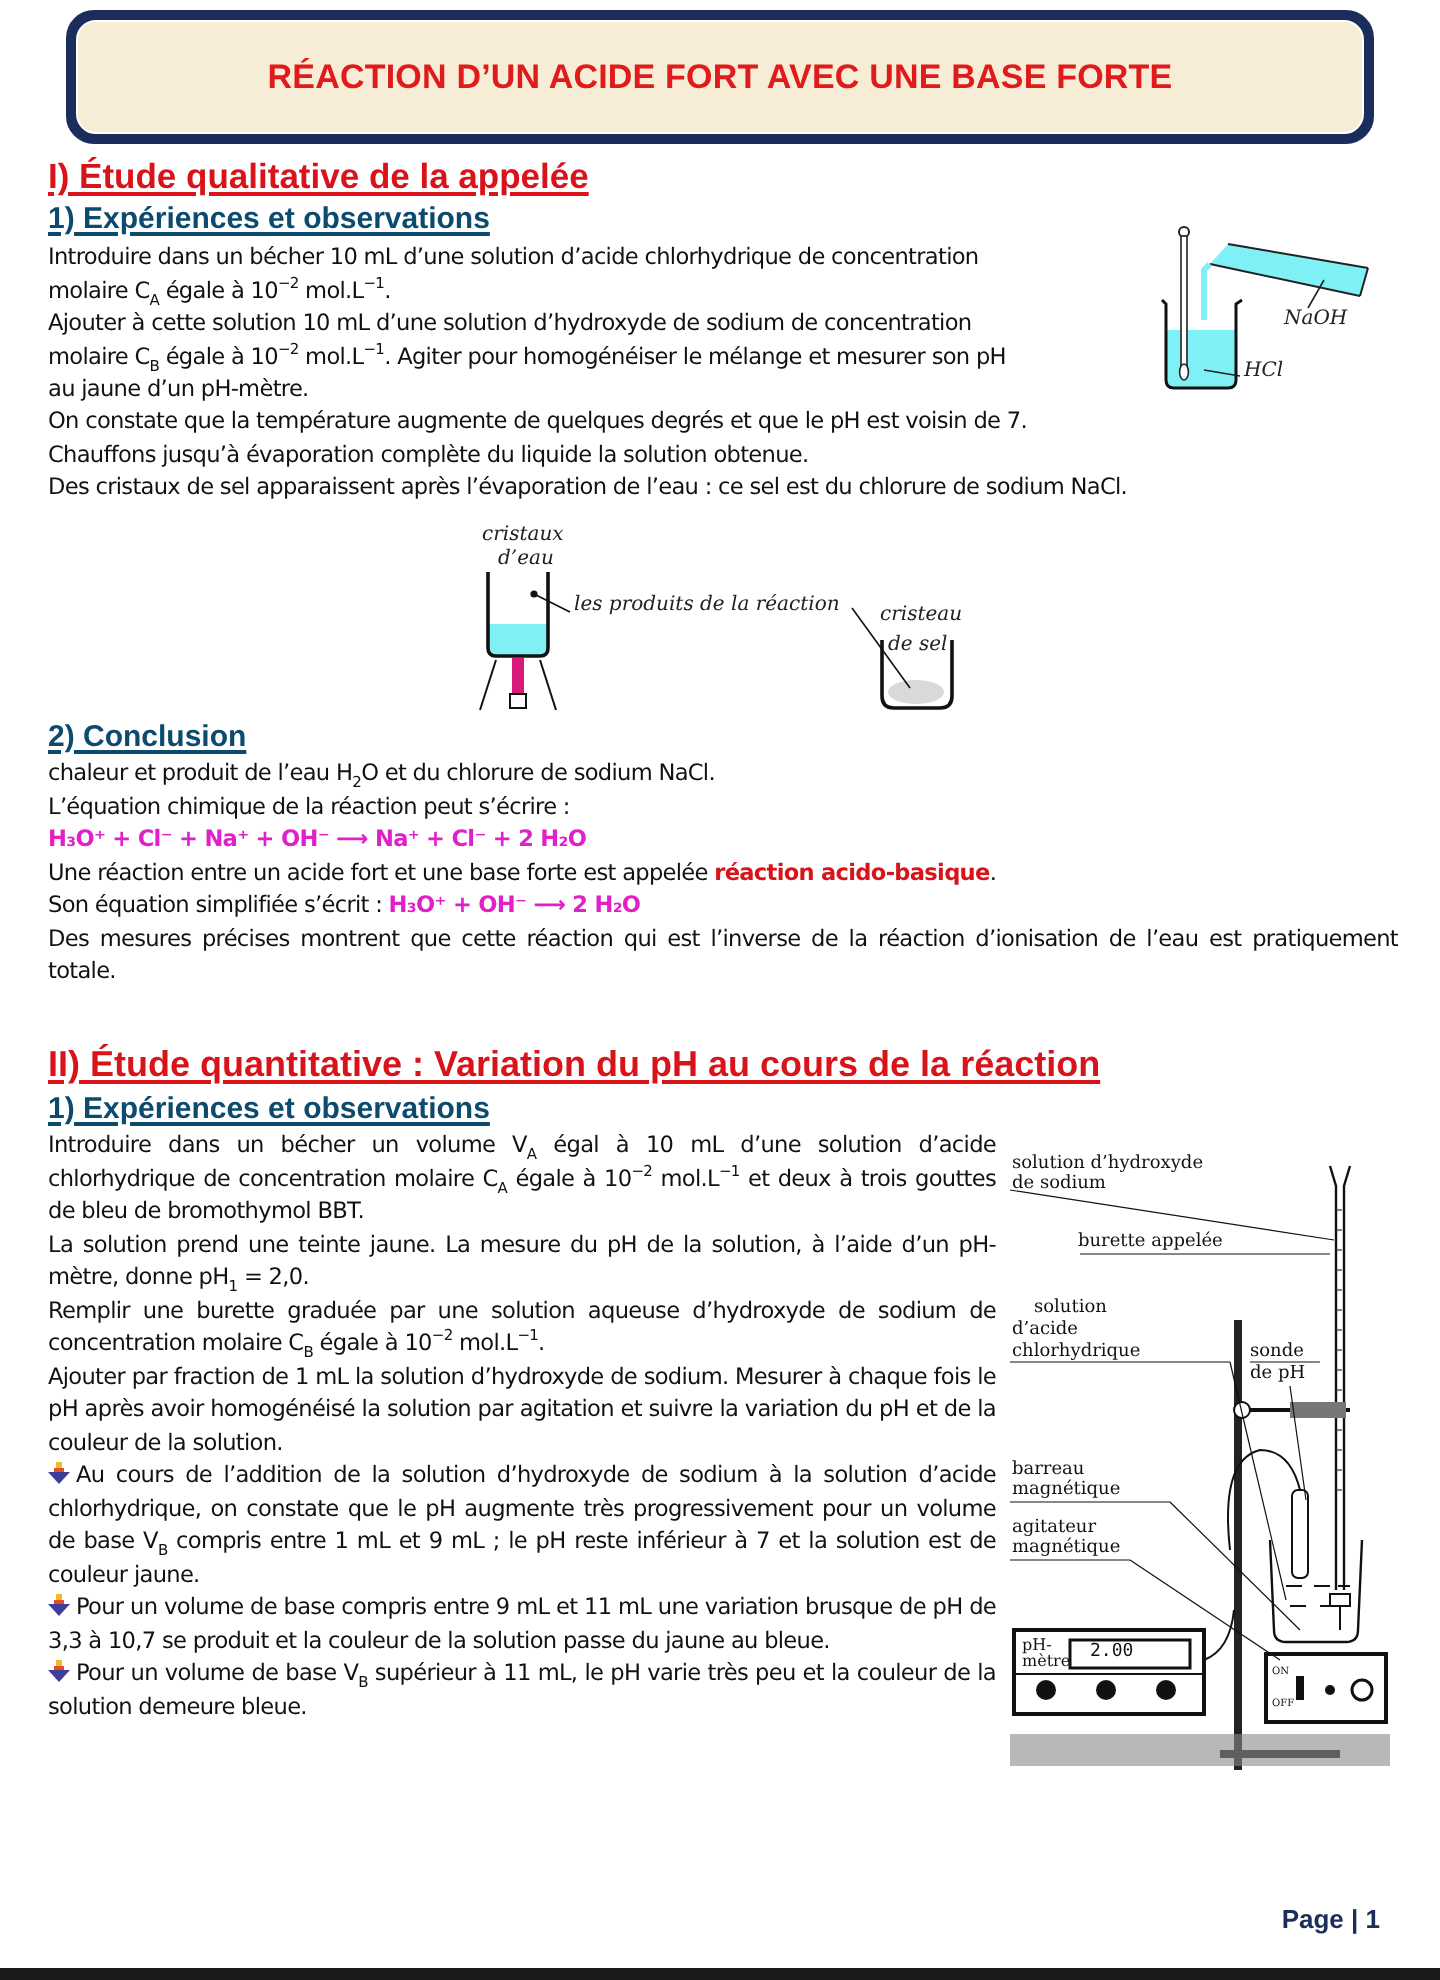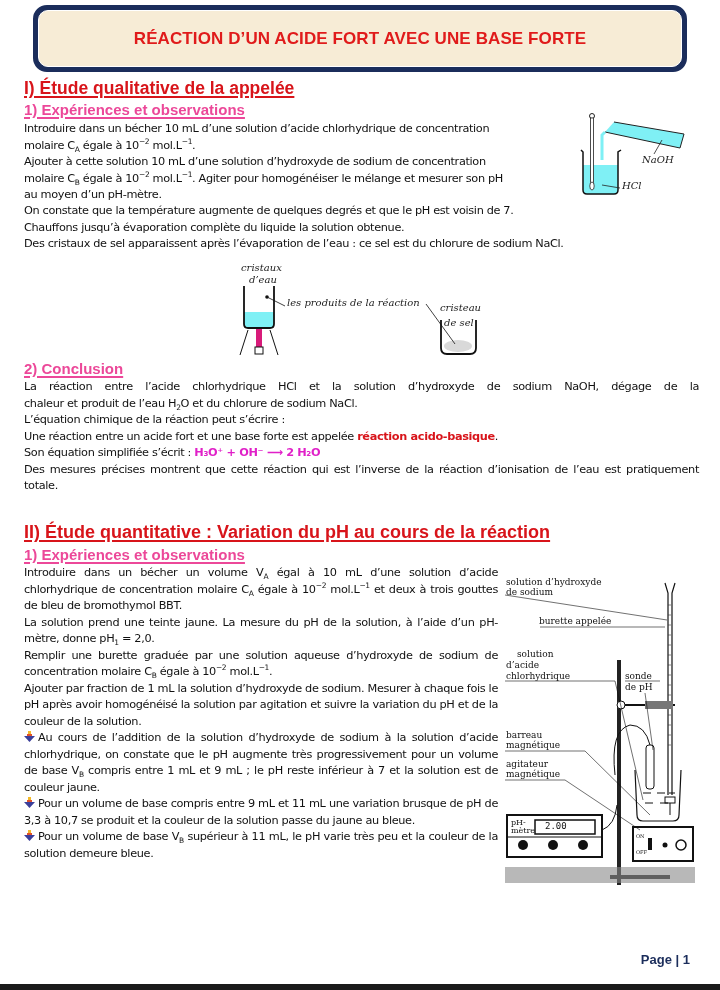--- a/index.html
+++ b/index.html
@@ -20,21 +20,21 @@
     font-family: "Liberation Sans", sans-serif; font-weight: bold;
     color: #e01b1b; font-size: 17px; line-height: 22px; letter-spacing: 0.1px;
   }
 
   .h1 {
     position: absolute; left: 24px; font-weight: bold; color: #d8141a;
     text-decoration: underline; text-decoration-thickness: 2px; text-underline-offset: 2px;
     font-family: "Liberation Sans", sans-serif;
   }
   .h2 {
-    position: absolute; left: 24px; font-weight: bold; color: #ec4899;
+    position: absolute; left: 24px; font-weight: bold; color: #0c4a6e;
     text-decoration: underline; text-decoration-thickness: 1.5px; text-underline-offset: 2px;
     font-size: 15px; font-family: "Liberation Sans", sans-serif;
   }
   .para {
     position: absolute; left: 24px; font-family: "DejaVu Sans", sans-serif;
     font-size: 11.3px; line-height: 16.5px; color: #111;
     letter-spacing: -0.35px;
   }
   .para p { margin: 0; }
   .justify { text-align: justify; }
@@ -66,21 +66,21 @@
 </div>
 
 <div class="h1" style="top:78px; font-size:17.5px;">I) Étude qualitative de la appelée</div>
 <div class="h2" style="top:101px;">1) Expériences et observations</div>
 
 <div class="para" style="top:121px; width:545px;">
   <p>Introduire dans un bécher 10 mL d’une solution d’acide chlorhydrique de concentration</p>
   <p><span>molaire C</span><sub>A</sub><span> égale à 10</span><sup>−2</sup><span> mol.L</span><sup>−1</sup><span>.</span></p>
   <p>Ajouter à cette solution 10 mL d’une solution d’hydroxyde de sodium de concentration</p>
   <p><span>molaire C</span><sub>B</sub><span> égale à 10</span><sup>−2</sup><span> mol.L</span><sup>−1</sup><span>. Agiter pour homogénéiser le mélange et mesurer son pH</span></p>
-  <p>au moyen d’un pH-mètre.</p>
+  <p>au jaune d’un pH-mètre.</p>
 </div>
 <div class="para" style="top:203px; width:680px;">
   <p>On constate que la température augmente de quelques degrés et que le pH est voisin de 7.</p>
   <p>Chauffons jusqu’à évaporation complète du liquide la solution obtenue.</p>
   <p>Des cristaux de sel apparaissent après l’évaporation de l’eau : ce sel est du chlorure de sodium NaCl.</p>
 </div>
 
 <div class="fig" style="left:580px; top:110px; width:140px; height:85px;">
   <svg width="140" height="85" viewBox="0 0 140 85">
 
@@ -122,23 +122,23 @@
   </svg>
   <span class="fig-label" style="left:11px; top:0px;">cristaux</span>
   <span class="fig-label" style="left:19px; top:12px;">d’eau</span>
   <span class="fig-label" style="left:57px; top:35px;">les produits de la réaction</span>
   <span class="fig-label" style="left:210px; top:40px;">cristeau</span>
   <span class="fig-label" style="left:214px; top:55px;">de sel</span>
 </div>
 
 <div class="h2" style="top:360px;">2) Conclusion</div>
 <div class="para justify" style="top:379px; width:675px;">
-  <p style="text-align:justify; text-align-last:justify;">La réaction entre l’acide chlorhydrique HCl et la solution d’hydroxyde de sodium NaOH, dégage de la</p>
   <p><span>chaleur et produit de l’eau H</span><sub>2</sub><span>O et du chlorure de sodium NaCl.</span></p>
   <p>L’équation chimique de la réaction peut s’écrire :</p>
+  <p class="eq">H₃O⁺ + Cl⁻ + Na⁺ + OH⁻ ⟶ Na⁺ + Cl⁻ + 2 H₂O</p>
   <p><span>Une réaction entre un acide fort et une base forte est appelée </span><span class="red-b">réaction acido-basique</span><span>.</span></p>
   <p><span>Son équation simplifiée s’écrit : </span><span class="eq">H₃O⁺ + OH⁻ ⟶ 2 H₂O</span></p>
   <p>Des mesures précises montrent que cette réaction qui est l’inverse de la réaction d’ionisation de l’eau est pratiquement totale.</p>
 </div>
 
 <div class="h1" style="top:522px; font-size:18px;">II) Étude quantitative : Variation du pH au cours de la réaction</div>
 <div class="h2" style="top:546px;">1) Expériences et observations</div>
 
 <div class="para justify" style="top:565px; width:474px;">
   <p><span>Introduire dans un bécher un volume V</span><sub>A</sub><span> égal à 10 mL d’une solution d’acide chlorhydrique de concentration molaire C</span><sub>A</sub><span> égale à 10</span><sup>−2</sup><span> mol.L</span><sup>−1</sup><span> et deux à trois gouttes de bleu de bromothymol BBT.</span></p>

